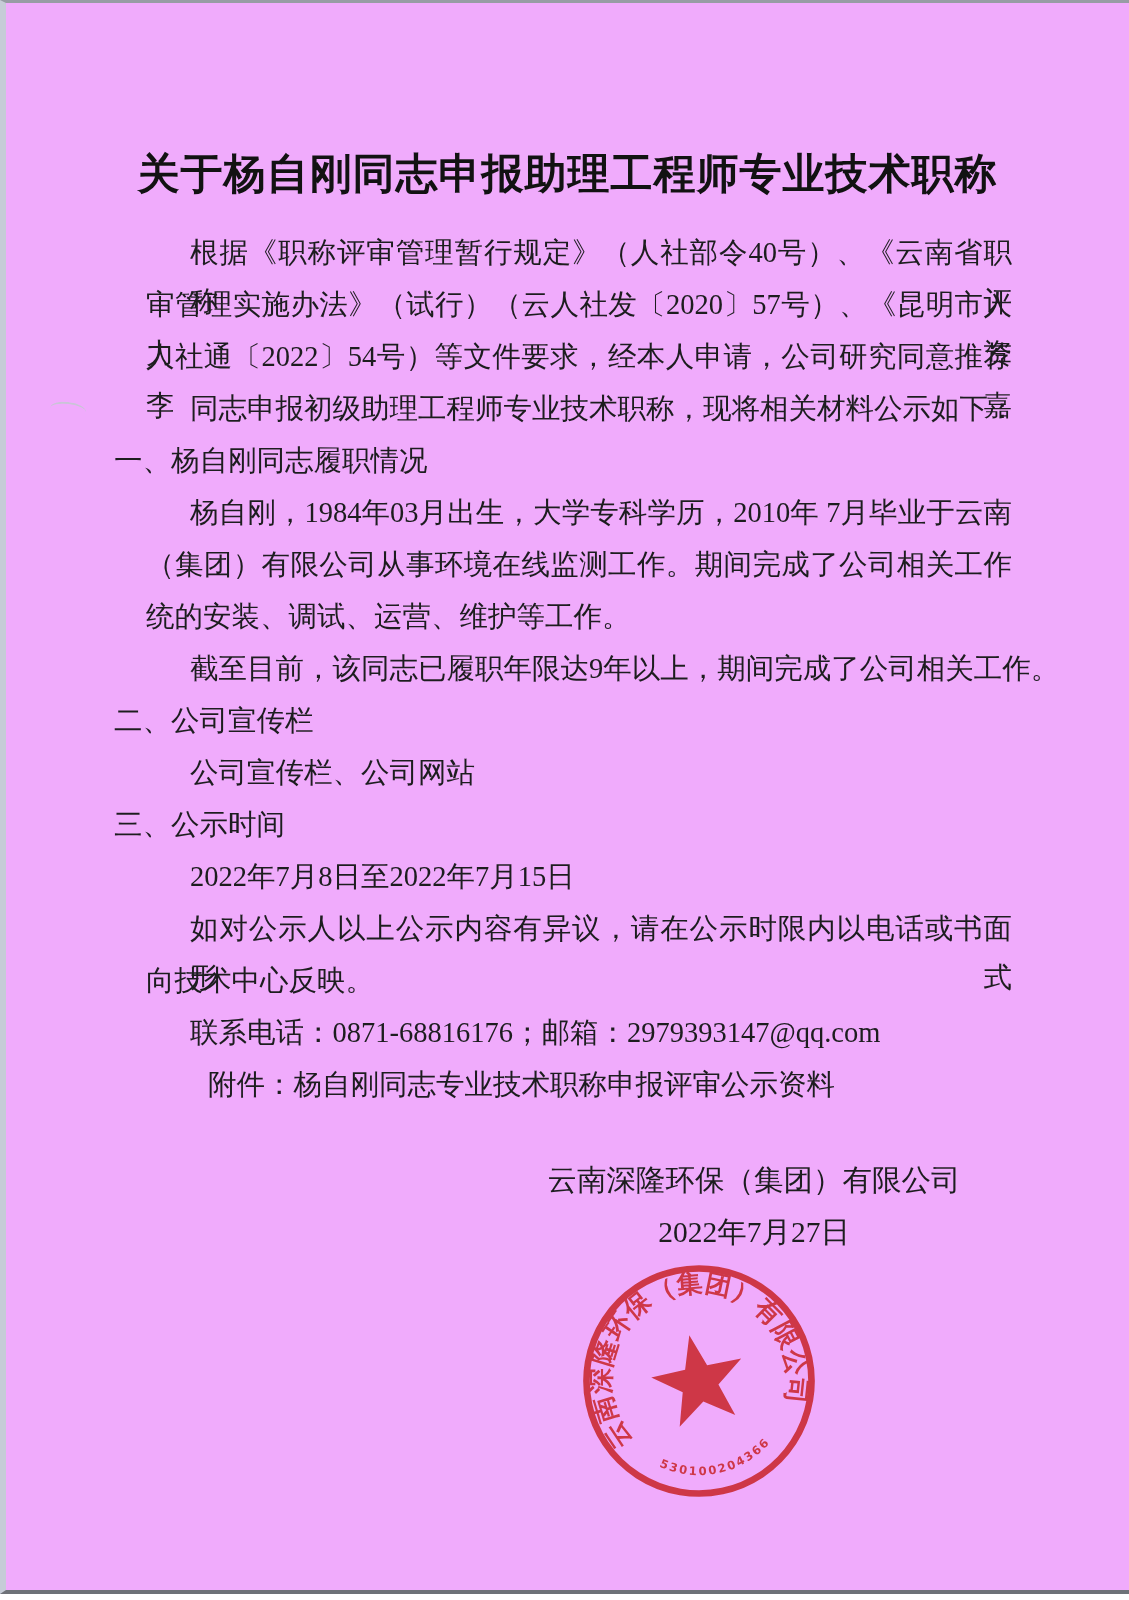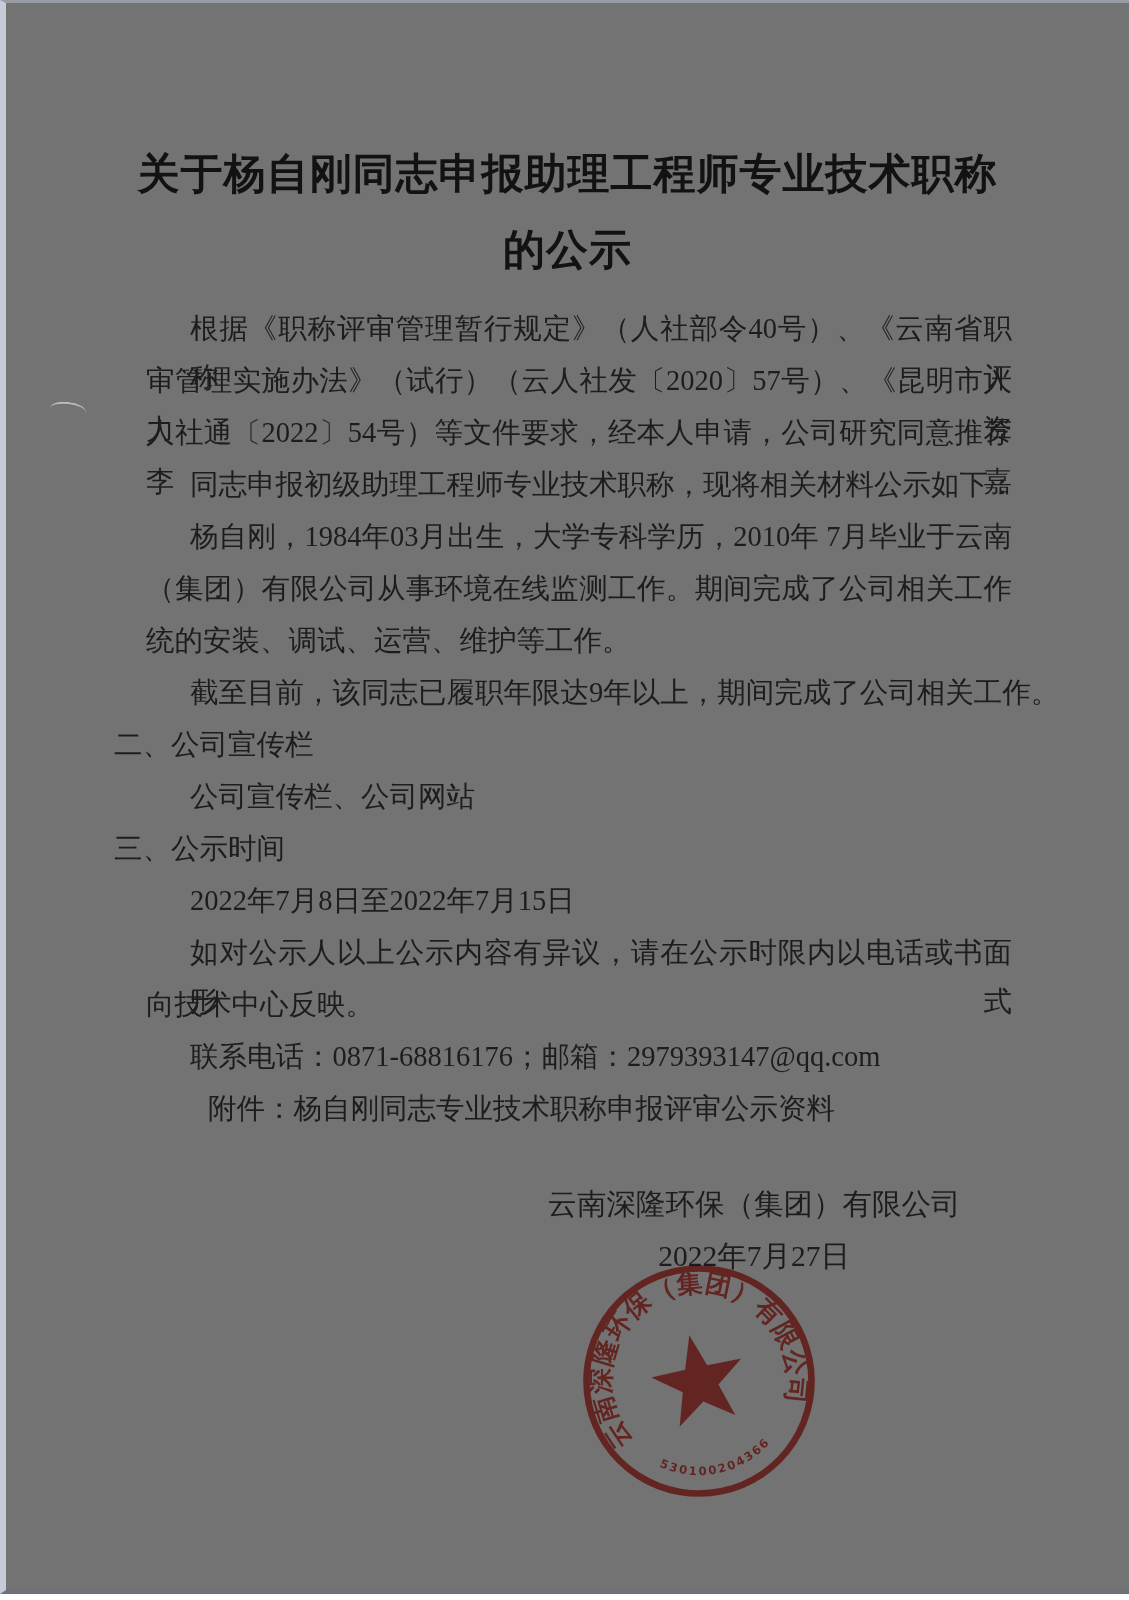--- a/index.html
+++ b/index.html
@@ -3,21 +3,21 @@
 <meta charset="utf-8">
 <style>
   html,body{margin:0;padding:0;}
   body{
     width:1129px;height:1600px;position:relative;background:#ffffff;
     font-family:"Liberation Serif","DejaVu Serif",serif;
     -webkit-font-smoothing:antialiased;
   }
   .paper{
     position:absolute;left:0;top:0;width:1123px;height:1587px;
-    background:#737373;
+    background:#f0abfc;
     border-top:3px solid #979ca4;
     border-left:6px solid #c6ccd7;
     border-bottom:4px solid #6e7278;
     overflow:hidden;
   }
   .doc-title{
     margin-top:133px;
     text-align:center;
     font-size:42px;line-height:76px;font-weight:700;
     letter-spacing:1px;color:#121212;
@@ -57,28 +57,28 @@
     transform:rotate(7deg);opacity:.85;
   }
 </style>
 </head>
 <body>
 
 <div class="paper">
 
   <div class="doc-title">
     <div>关于杨自刚同志申报助理工程师专业技术职称</div>
-    <div>的公示</div>
   </div>
 
   <div class="body-block">
     <div class="ln ind fill">根据《职称评审管理暂行规定》（人社部令40号）、《云南省职称评</div>
     <div class="ln fill">审管理实施办法》（试行）（云人社发〔2020〕57号）、《昆明市人力资</div>
     <div class="ln fill">人社通〔2022〕54号）等文件要求，经本人申请，公司研究同意推荐李嘉</div>
     <div class="ln ind">同志申报初级助理工程师专业技术职称，现将相关材料公示如下：</div>
+    <div class="ln head">一、杨自刚同志履职情况</div>
     <div class="ln ind fill">杨自刚，1984年03月出生，大学专科学历，2010年 7月毕业于云南</div>
     <div class="ln fill">（集团）有限公司从事环境在线监测工作。期间完成了公司相关工作</div>
     <div class="ln">统的安装、调试、运营、维护等工作。</div>
     <div class="ln ind">截至目前，该同志已履职年限达9年以上，期间完成了公司相关工作。</div>
     <div class="ln head">二、公司宣传栏</div>
     <div class="ln ind">公司宣传栏、公司网站</div>
     <div class="ln head">三、公示时间</div>
     <div class="ln ind">2022年7月8日至2022年7月15日</div>
     <div class="ln ind fill">如对公示人以上公示内容有异议，请在公示时限内以电话或书面形式</div>
     <div class="ln">向技术中心反映。</div>

